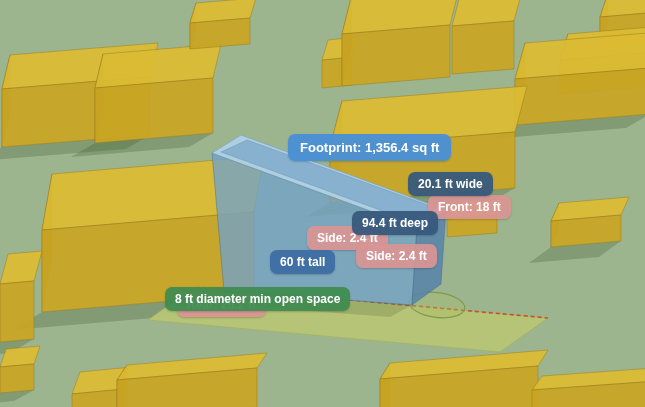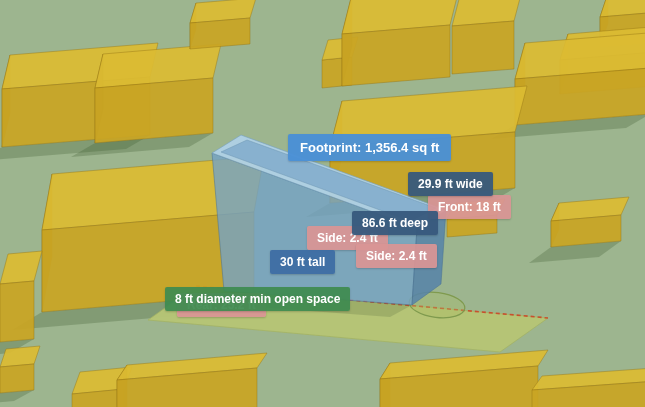--- a/index.html
+++ b/index.html
@@ -13,21 +13,21 @@
   }
   .stage svg{position:absolute;left:0;top:0;}
   .badge{
     position:absolute;
     white-space:nowrap;
     color:#ffffff;
     font-weight:bold;
     font-size:12px;
     line-height:1;
     padding:6px 10px;
-    border-radius:2px;
+    border-radius:7px;
     box-shadow:0 1px 2px rgba(0,0,0,0.18);
     user-select:none;
   }
   .badge-footprint{background:rgba(74,144,213,0.96);font-size:13px;padding:7px 12px;z-index:10;}
   .badge-dim{background:rgba(55,88,124,0.95);}
   .badge-tall{background:rgba(62,109,163,0.95);}
   .badge-setback{background:rgba(217,148,148,0.93);}
   .badge-open{background:rgba(62,139,80,0.93);z-index:6;}
   .badge-wide{left:408px;top:172px;z-index:5;}
   .badge-front{left:428px;top:195px;z-index:4;}
@@ -160,22 +160,22 @@
   <g>
     <polygon points="224,291 412,305 390,317 202,303" fill="rgba(55,80,45,0.18)"></polygon>
     <polygon points="212,153 417,228 412,305 224,291" fill="rgba(116,163,197,0.80)" stroke="rgba(70,110,145,0.6)" stroke-width="0.8"></polygon>
     <polygon points="417,228 446,210 441,284 412,305" fill="rgba(88,132,168,0.88)" stroke="rgba(70,110,145,0.6)" stroke-width="0.8"></polygon>
     <polygon points="212,153 417,228 446,210 241,135" fill="rgba(174,207,227,0.97)" stroke="rgba(120,160,190,0.8)" stroke-width="0.8"></polygon>
     <polygon points="221,152 410,221 436,208 247,140" fill="rgba(134,175,205,0.95)" stroke="rgba(110,150,180,0.7)" stroke-width="0.7"></polygon>
   </g>
 </svg>
 
 <div class="badge badge-footprint badge-footprint-pos">Footprint: 1,356.4 sq ft</div>
-<div class="badge badge-dim badge-wide">29.9 ft wide</div>
+<div class="badge badge-dim badge-wide">20.1 ft wide</div>
 <div class="badge badge-setback badge-front">Front: 18 ft</div>
 <div class="badge badge-setback badge-side-left">Side: 2.4 ft</div>
-<div class="badge badge-dim badge-deep">86.6 ft deep</div>
+<div class="badge badge-dim badge-deep">94.4 ft deep</div>
 <div class="badge badge-setback badge-side-right">Side: 2.4 ft</div>
-<div class="badge badge-tall badge-tall-pos">30 ft tall</div>
+<div class="badge badge-tall badge-tall-pos">60 ft tall</div>
 <div class="badge badge-setback badge-rear">Rear: 25.2 ft</div>
 <div class="badge badge-open badge-open-pos">8 ft diameter min open space</div>
 
 </div>
 
 </body></html>

